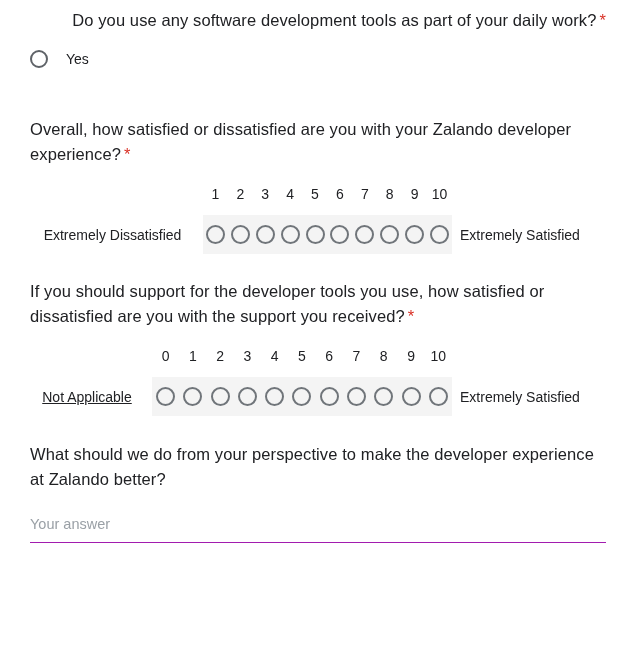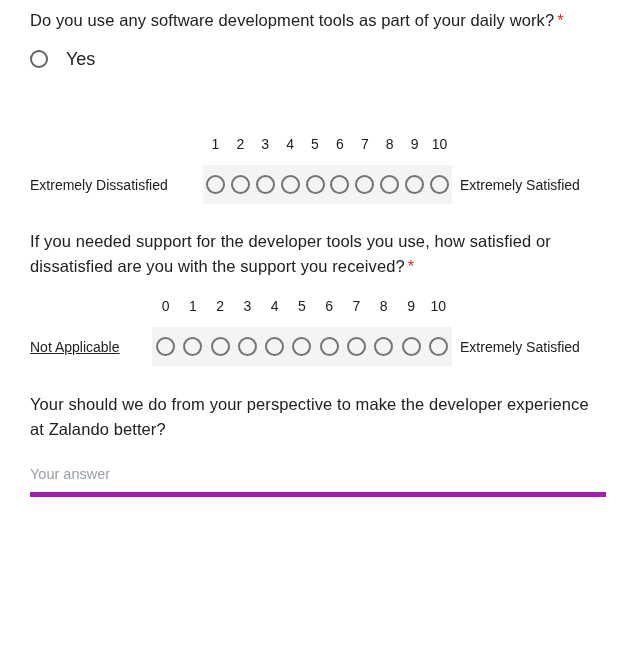--- a/index.html
+++ b/index.html
@@ -53,21 +53,21 @@
   }
   .radio-circle {
     width: 18px;
     height: 18px;
     border: 2px solid #5f6368;
     border-radius: 50%;
     box-sizing: border-box;
     flex: 0 0 auto;
   }
   .option-label {
-    font-size: 18px;
+    font-size: 14px;
     line-height: 20px;
     color: #202124;
     margin-left: 18px;
   }
 
   
   .scale-wrap {
     margin-top: 18px;
   }
   .scale-numbers {
@@ -107,47 +107,47 @@
     border-radius: 50%;
     box-sizing: border-box;
   }
   .edge-label {
     font-size: 14px;
     color: #202124;
     line-height: 18px;
     white-space: nowrap;
   }
   .edge-label.left {
-    text-align: left;
+    text-align: center;
   }
   .edge-label.right {
     text-align: left;
   }
 
   
   .answer-field {
     margin: 22px 30px 0 30px;
-    border-bottom: 5px solid #a21caf;
+    border-bottom: 1px solid #a21caf;
     padding-bottom: 8px;
   }
   .answer-placeholder {
     font-size: 14.5px;
     color: #9aa0a6;
     line-height: 20px;
     background: transparent;
     border: none;
     outline: none;
     width: 100%;
     font-family: "Liberation Sans", sans-serif;
     padding: 0;
   }
   .answer-placeholder::placeholder { color: #9aa0a6; }
 
   
-  .q1 { padding-top: 8px; }
+  .q1 { padding-top: 8px; text-align: right; }
   .q2 { padding-top: 22px; }
   .q3 { padding-top: 25px; }
   .q4 { padding-top: 26px; }
 </style>
 </head>
 <body>
 
 <div class="form-body">
 
   <div class="question q1">
@@ -156,20 +156,23 @@
     </div>
     <div class="options">
       <div class="option-row">
         <span class="radio-circle"></span>
         <span class="option-label">Yes</span>
       </div>
     </div>
   </div>
 
   <div class="question q2">
+    <div class="q-title">
+      <span>Overall, how satisfied or dissatisfied are you with your Zalando developer experience?</span><span class="req-star">*</span>
+    </div>
     <div class="scale-wrap">
       <div class="scale-numbers" id="q2-numbers">
           <div style="width: 203px; flex: 0 0 auto;"></div>
           <div class="scale-num" style="width: 24.9px;">1</div>
           <div class="scale-num" style="width: 24.9px;">2</div>
           <div class="scale-num" style="width: 24.9px;">3</div>
           <div class="scale-num" style="width: 24.9px;">4</div>
           <div class="scale-num" style="width: 24.9px;">5</div>
           <div class="scale-num" style="width: 24.9px;">6</div>
           <div class="scale-num" style="width: 24.9px;">7</div>
@@ -211,21 +214,21 @@
               <span class="scale-radio"></span>
             </div>
           </div>
         <div class="edge-label right" id="q2-high" style="margin-left: 8px;">Extremely Satisfied</div>
       </div>
     </div>
   </div>
 
   <div class="question q3">
     <div class="q-title">
-      <span>If you needed support for the developer tools you use, how satisfied or dissatisfied are you with the support you received?</span><span class="req-star">*</span>
+      <span>If you should support for the developer tools you use, how satisfied or dissatisfied are you with the support you received?</span><span class="req-star">*</span>
     </div>
     <div class="scale-wrap">
       <div class="scale-numbers" id="q3-numbers">
           <div style="width: 152px; flex: 0 0 auto;"></div>
           <div class="scale-num" style="width: 27.2727px;">0</div>
           <div class="scale-num" style="width: 27.2727px;">1</div>
           <div class="scale-num" style="width: 27.2727px;">2</div>
           <div class="scale-num" style="width: 27.2727px;">3</div>
           <div class="scale-num" style="width: 27.2727px;">4</div>
           <div class="scale-num" style="width: 27.2727px;">5</div>
@@ -271,19 +274,19 @@
             <div class="scale-cell" style="width: 27.2727px;">
               <span class="scale-radio"></span>
             </div>
           </div>
         <div class="edge-label right" id="q3-high" style="margin-left: 8px;">Extremely Satisfied</div>
       </div>
     </div>
   </div>
 
   <div class="question q4">
-    <div class="q-title">Your should we do from your perspective to make the developer experience at Zalando better?</div>
+    <div class="q-title">What should we do from your perspective to make the developer experience at Zalando better?</div>
     <div class="answer-field">
       <input class="answer-placeholder" type="text" placeholder="Your answer" style="">
     </div>
   </div>
 
 </div>
 
 </body></html>

